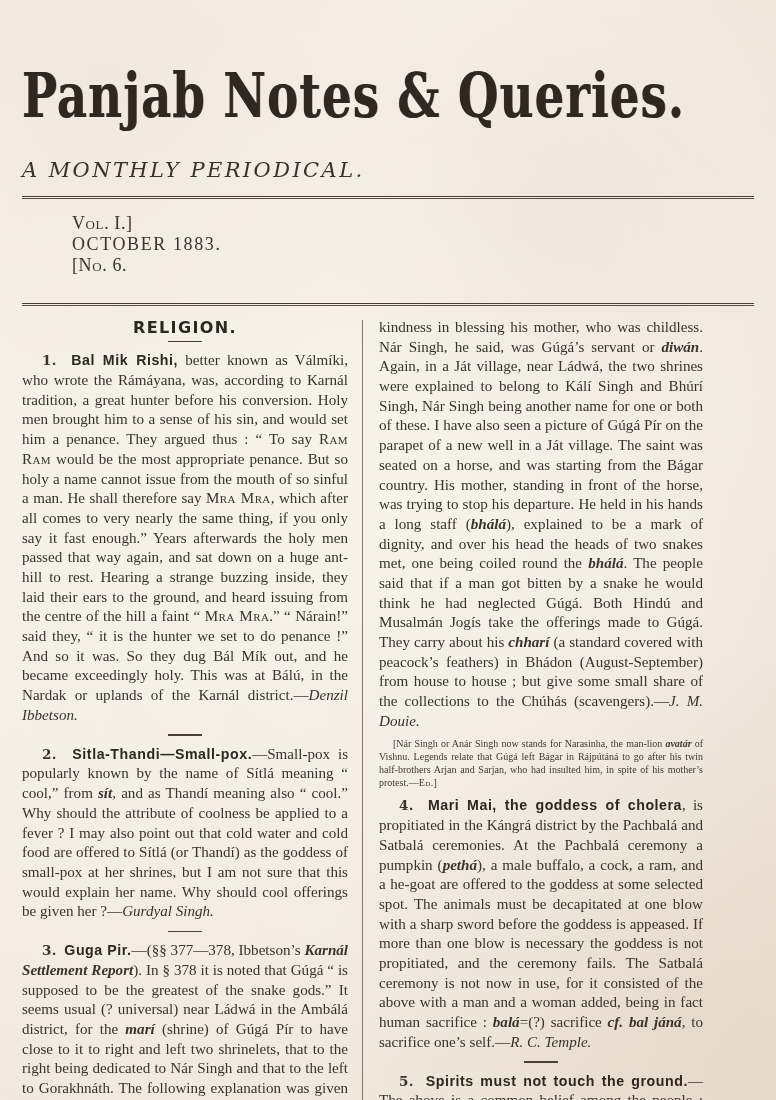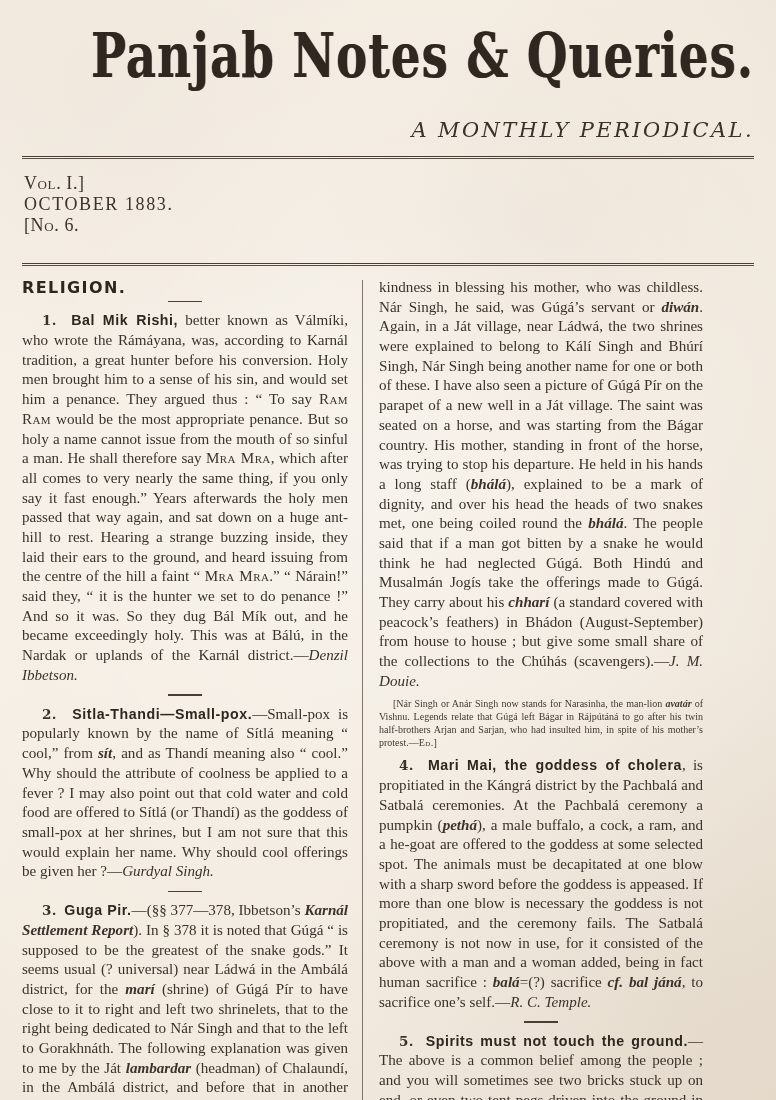--- a/index.html
+++ b/index.html
@@ -37,22 +37,22 @@
   }
 
   .content {
     position: relative;
     z-index: 2;
     padding: 0 22px;
   }
 
   
   .masthead {
-    text-align: right;
-    padding-top: 34px;
+    text-align: left;
+    padding-top: 74px;
   }
   .masthead-title {
     font-family: "DejaVu Serif", serif;
     font-weight: 700;
     font-size: 52px;
     line-height: 1.0;
     letter-spacing: 1px;
     color: #2f2720;
     font-stretch: condensed;
     text-shadow: 0.5px 0 0 rgba(60,48,38,0.55), -0.4px 0.4px 0 rgba(60,48,38,0.30);
@@ -90,20 +90,21 @@
     font-size: 18px;
     letter-spacing: 0.6px;
     padding: 14px 2px 13px 2px;
     color: #3b332c;
     flex-direction: column;
   }
   .volume-line .vl-center {
     flex: 1;
     text-align: right;
     letter-spacing: 1.6px;
+    margin-left: 48px;
   }
   .smallcaps {
     font-variant: small-caps;
   }
 
   
   .columns {
     display: flex;
     margin-top: 12px;
     position: relative;
@@ -117,21 +118,21 @@
   .col-divider {
     width: 1px;
     background: #6d6055;
     margin: 2px 0 0 0;
     align-self: stretch;
     flex: 0 0 1px;
     opacity: 0.85;
   }
 
   .section-head {
-    text-align: left;
+    text-align: center;
     font-family: "DejaVu Sans", sans-serif;
     font-weight: 700;
     font-size: 16px;
     letter-spacing: 1.4px;
     color: #2e2720;
     margin: 0 0 3px 0;
   }
   .head-rule {
     width: 34px;
     height: 1.4px;

